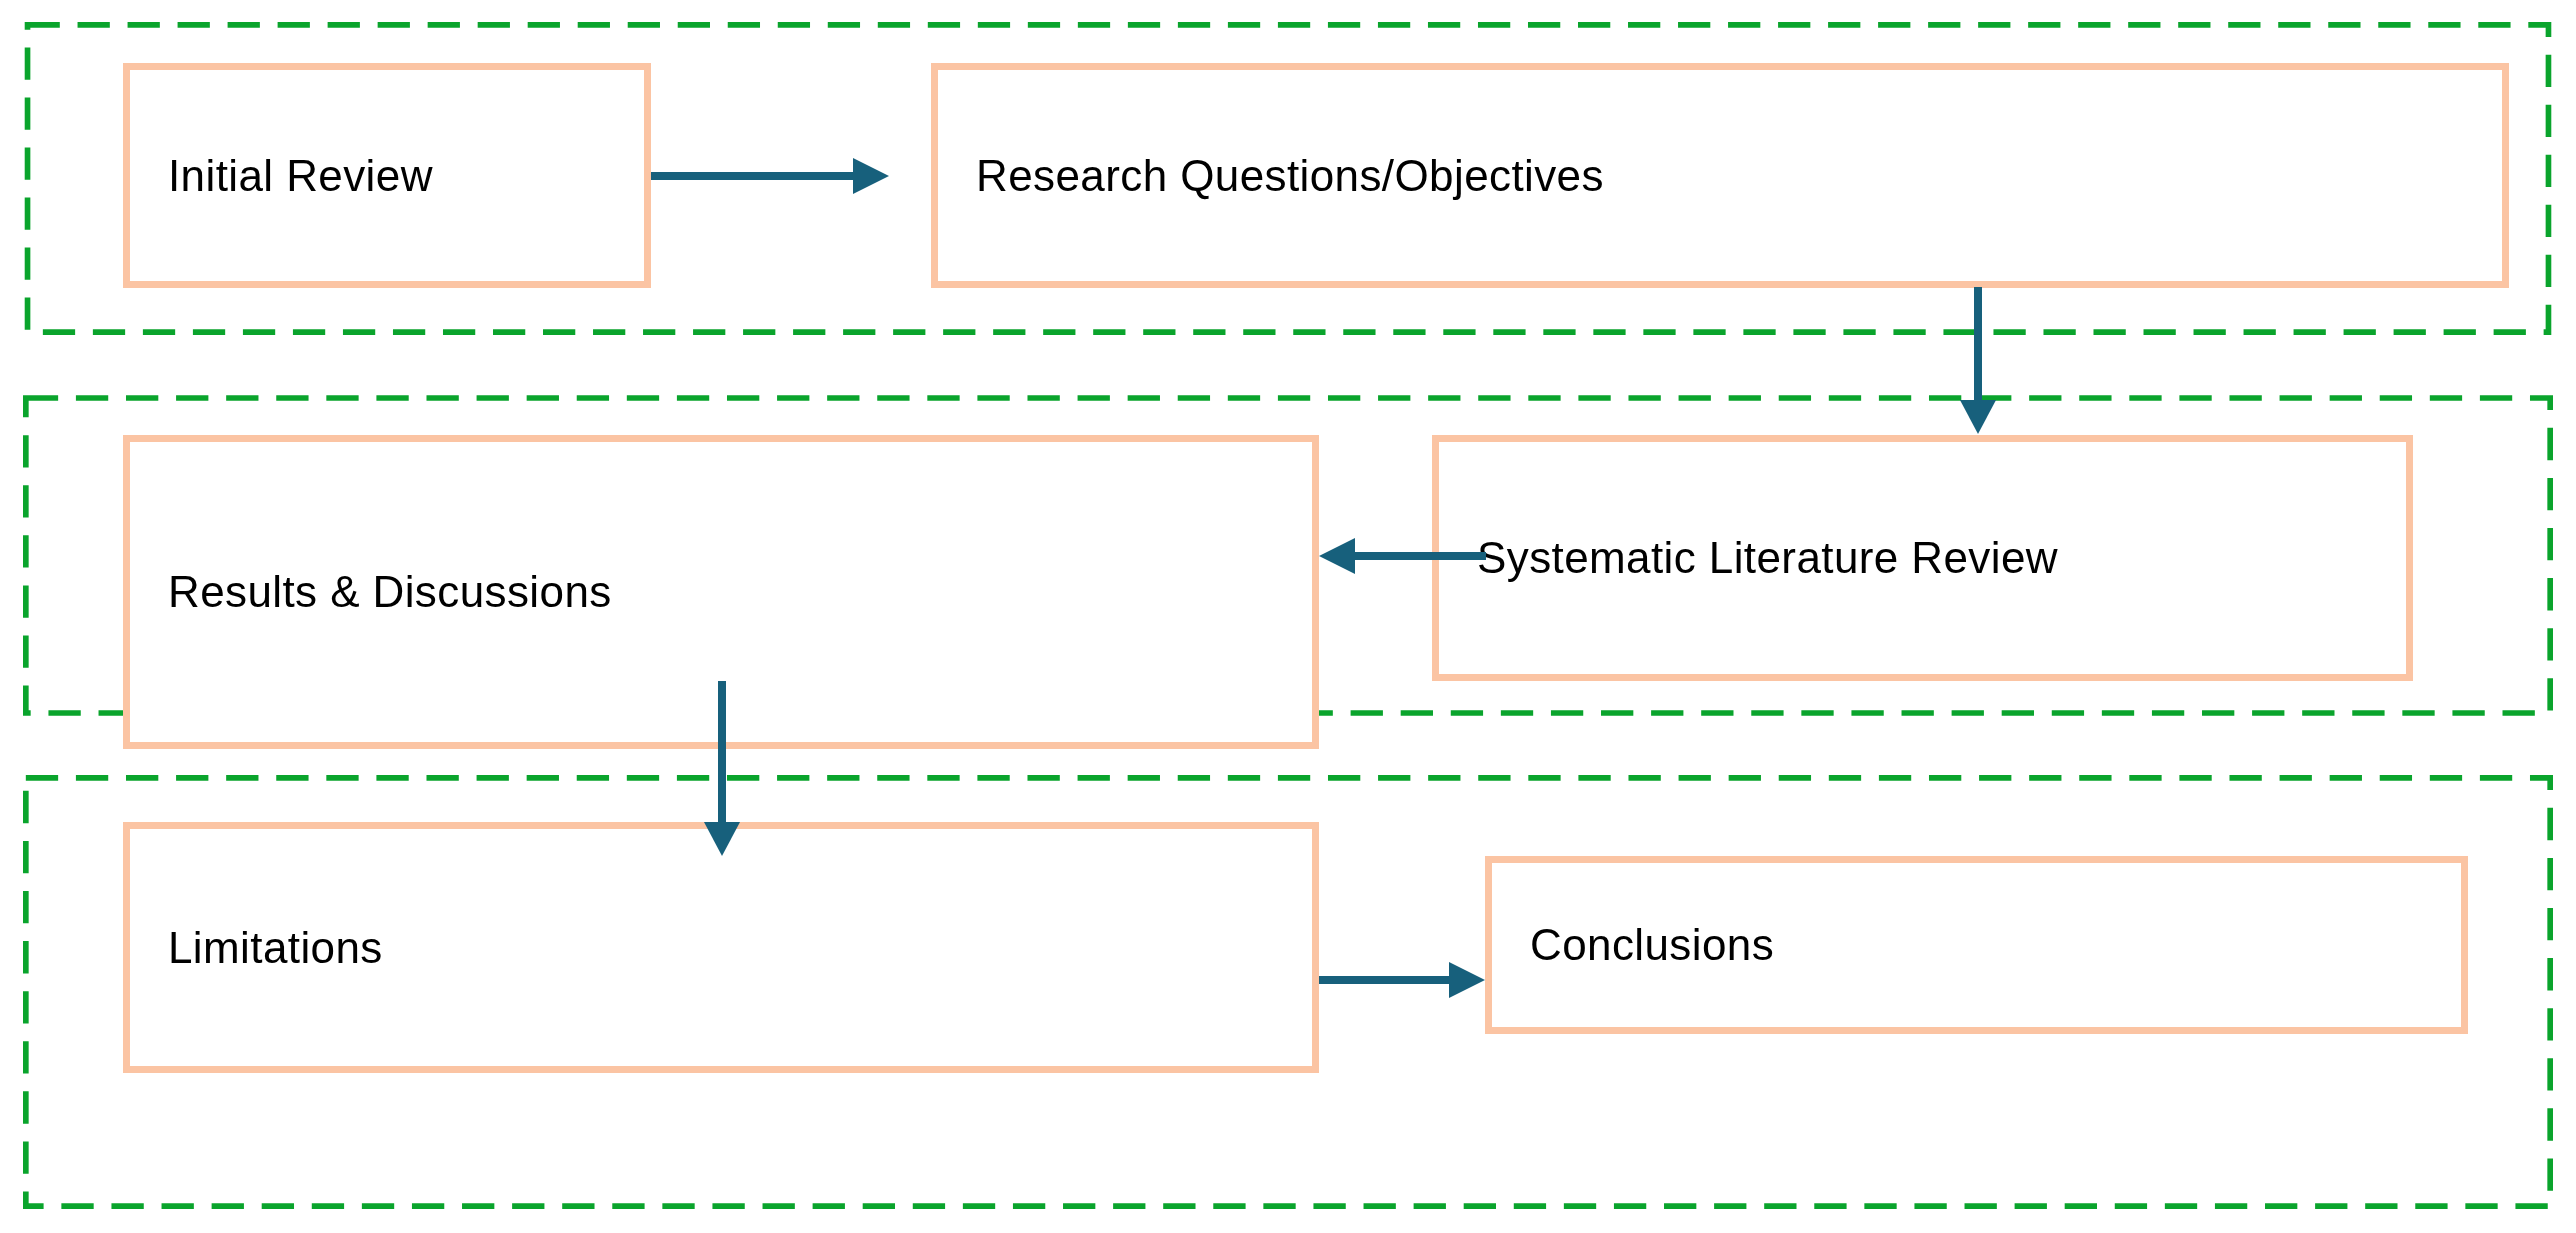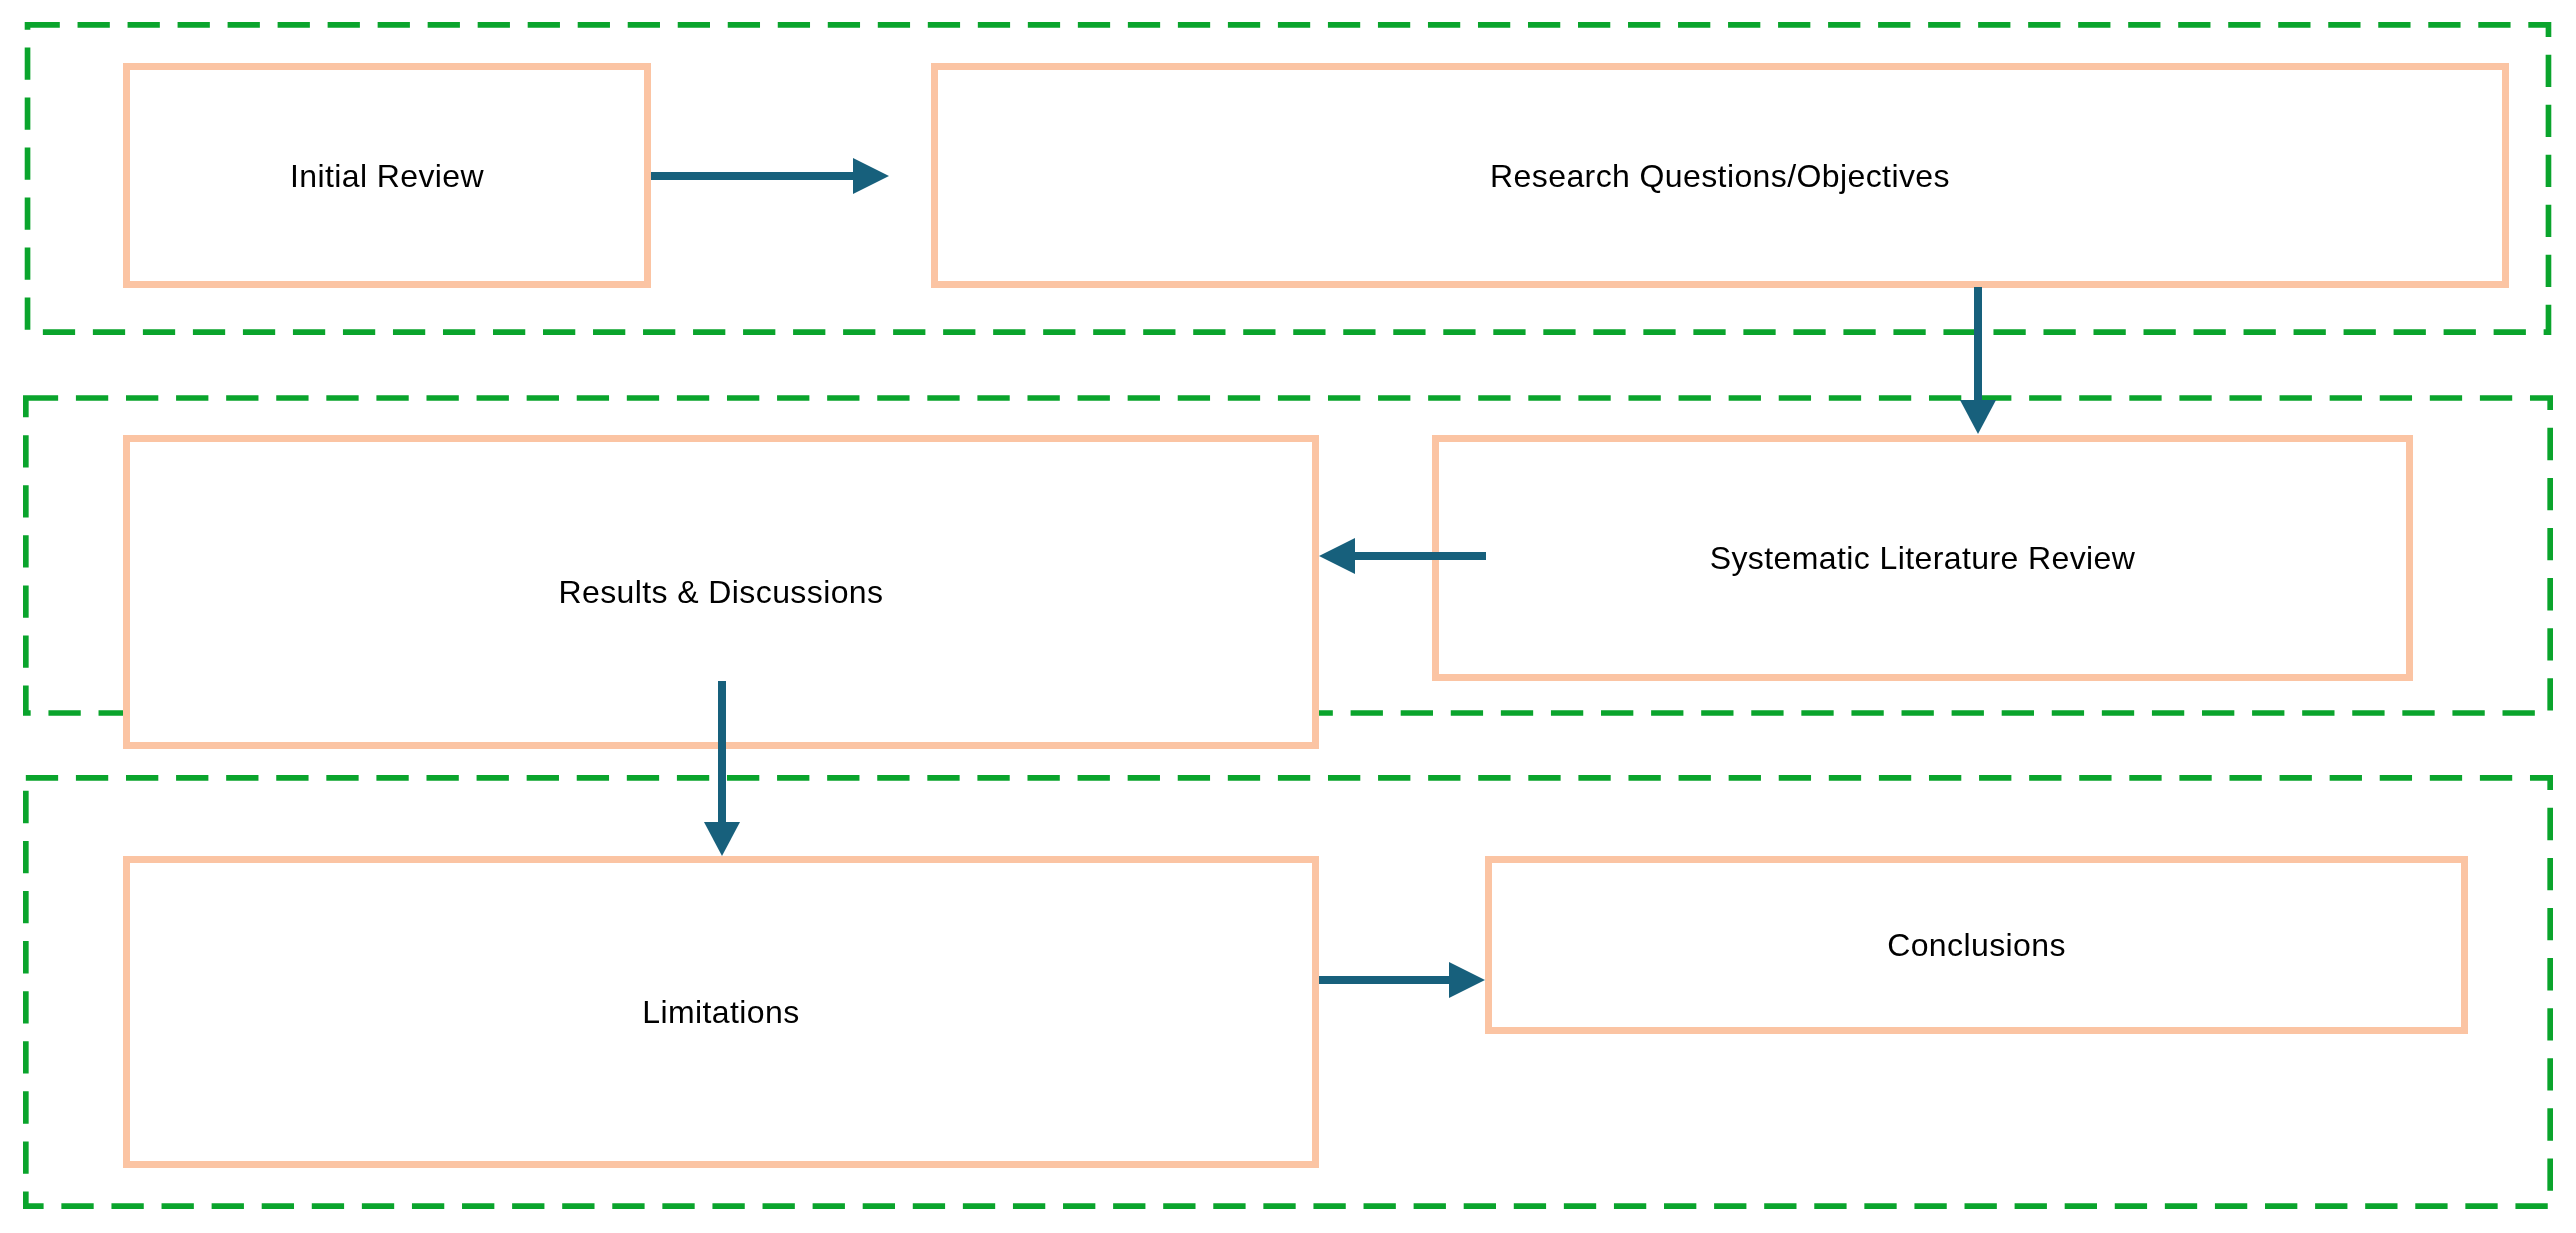--- a/index.html
+++ b/index.html
@@ -34,32 +34,32 @@
   .group-3 { top: 775px; height: 434px; }
 
   
   .box {
     position: absolute;
     box-sizing: border-box;
     background: var(--box-fill, #ffffff);
     border: 7.3px solid var(--box-border, #FBC4A3);
     display: flex;
     align-items: center;
-    justify-content: center;
     text-align: center;
     color: var(--text, #000000);
-    font-size: 32px;
+    font-size: 44px;
     line-height: 1.5;
     letter-spacing: 0.4px;
+    padding-left: 38px;
   }
   .box-initial      { left: 123px;  top: 63px;   width: 528px;  height: 225px; }
   .box-research     { left: 931px; top: 63px;   width: 1578px; height: 225px; }
   .box-results      { left: 123px;  top: 435px;  width: 1196px; height: 314px; }
   .box-slr          { left: 1432px; top: 435px;  width: 981px; height: 246px; }
-  .box-limitations  { left: 123px;  top: 856px; width: 1196px; height: 312px; }
+  .box-limitations  { left: 123px;  top: 822px; width: 1196px; height: 251px; }
   .box-conclusions  { left: 1485px; top: 856px; width: 983px; height: 178px; }
 
   
   .arrow { position: absolute; }
   .arrow-shaft {
     position: absolute;
     background: var(--arrow, #17607C);
   }
   .head {
     position: absolute;

